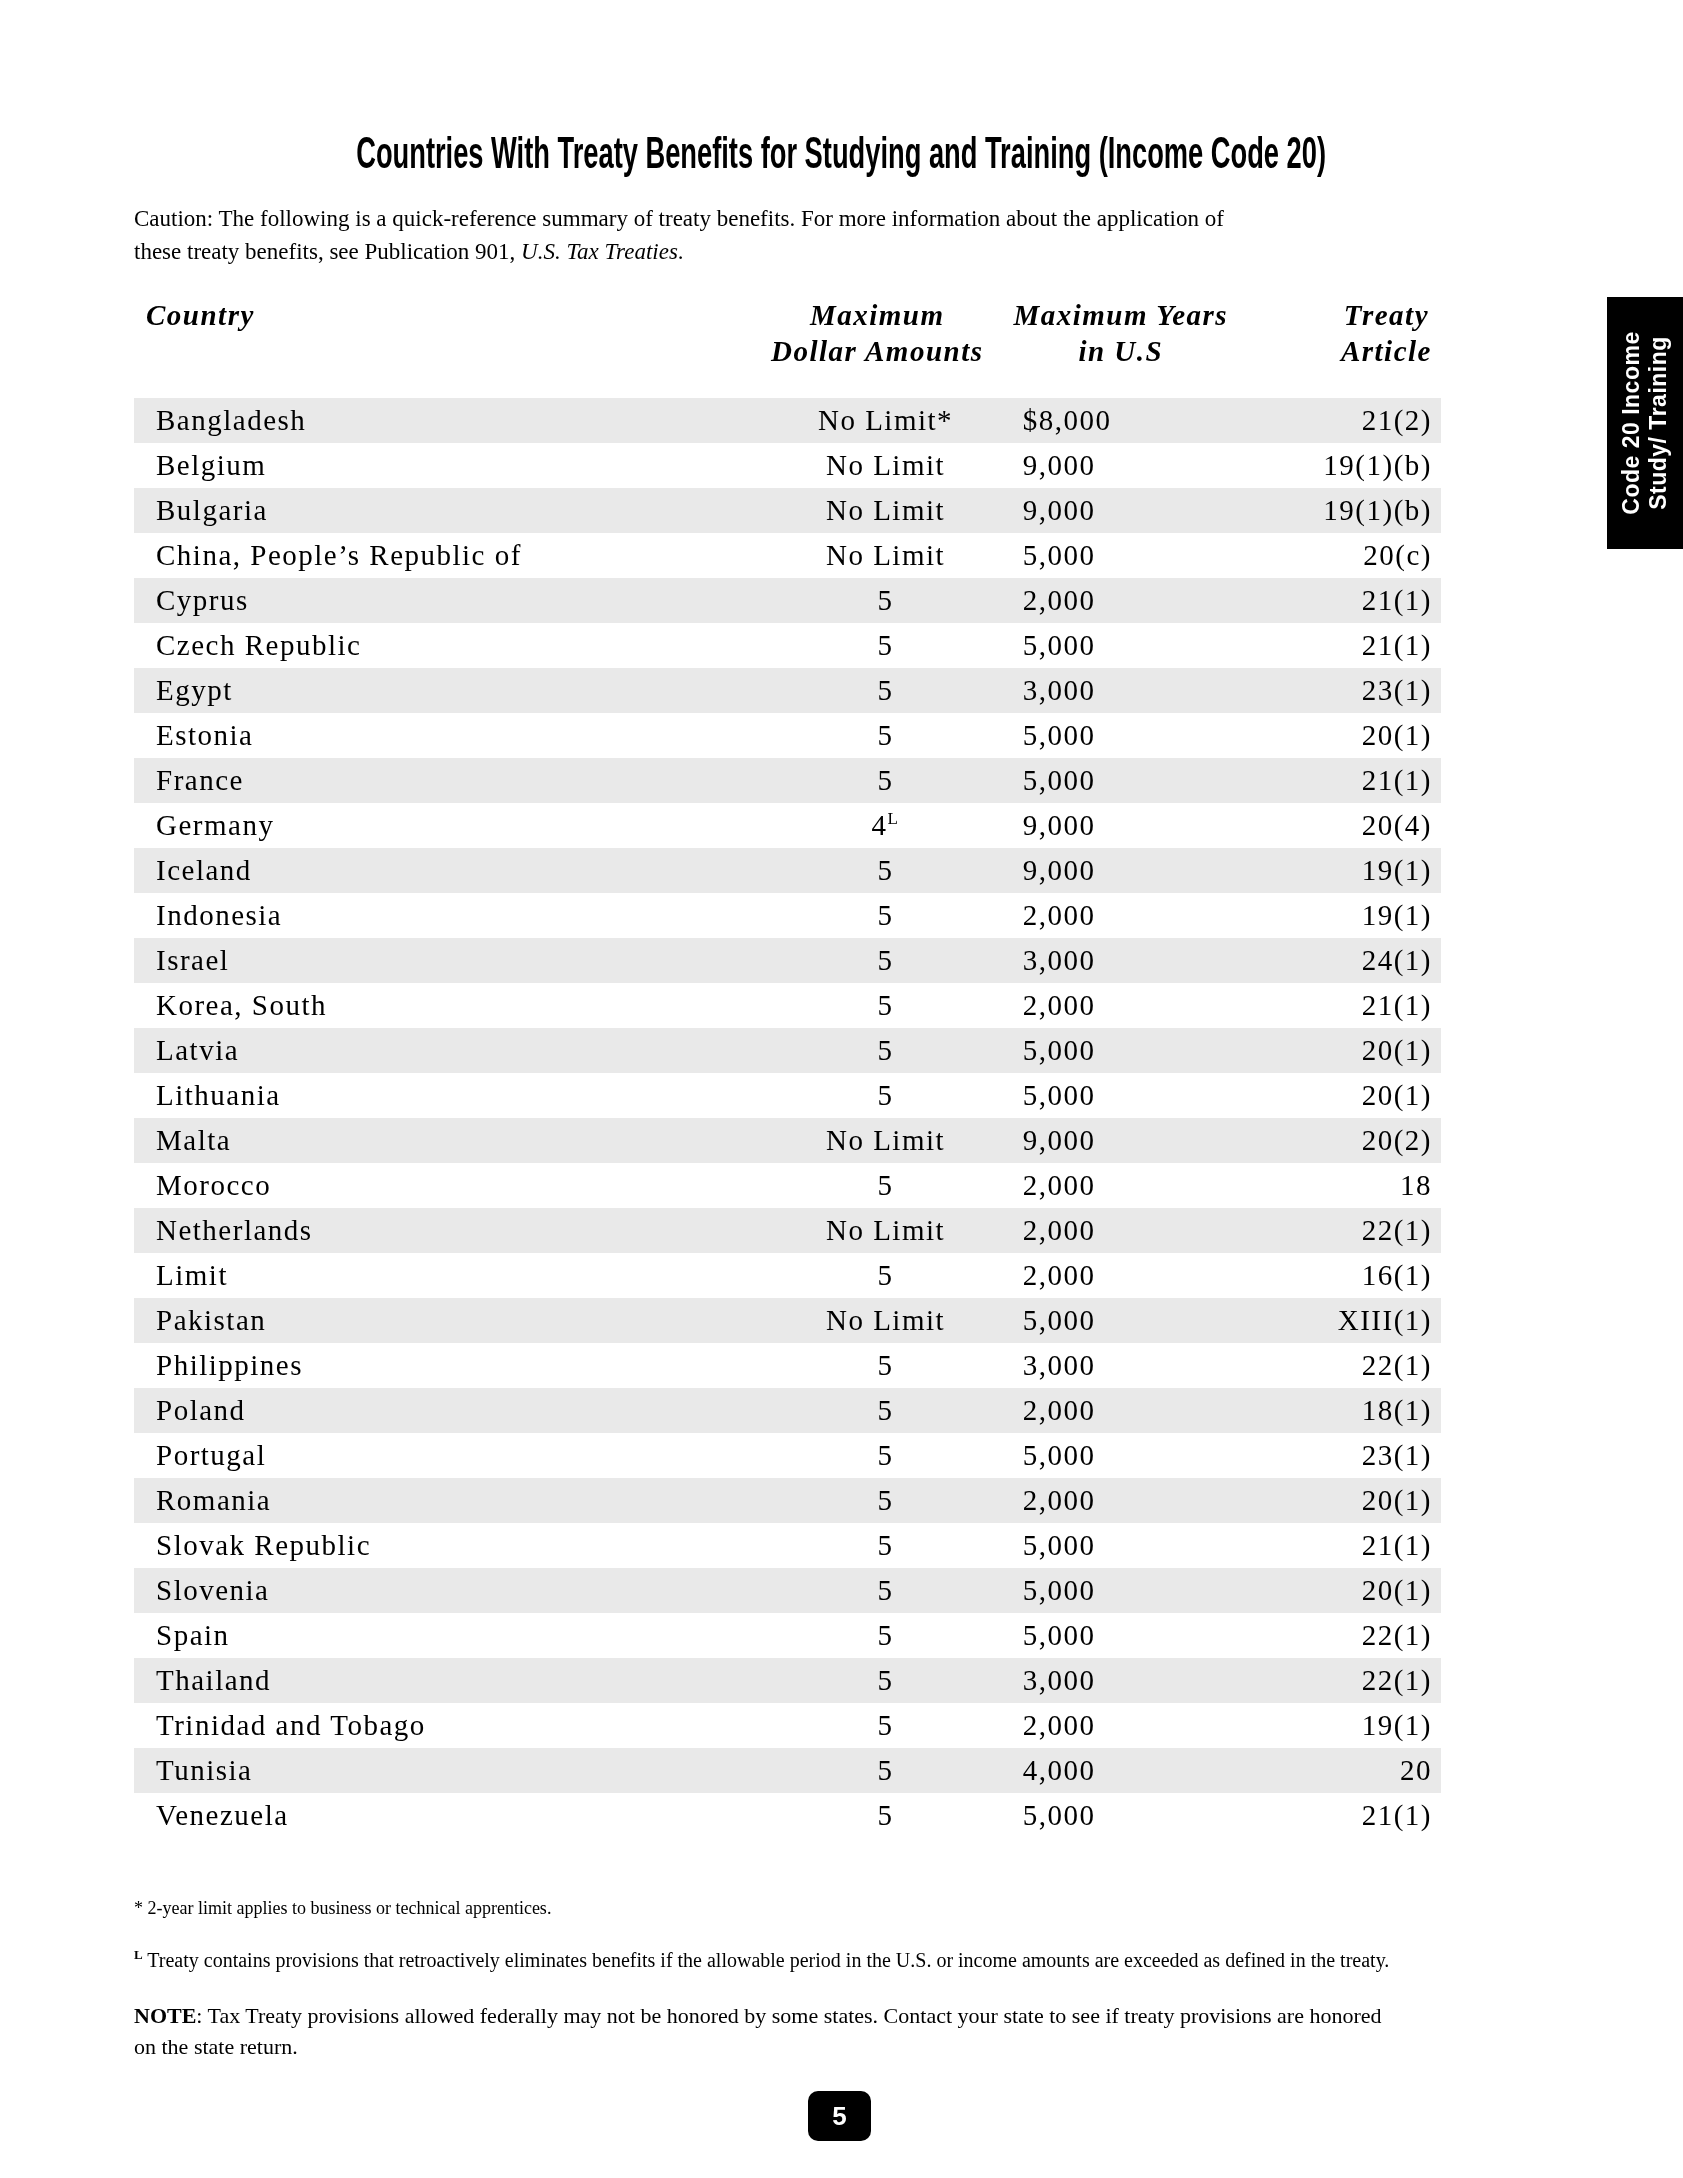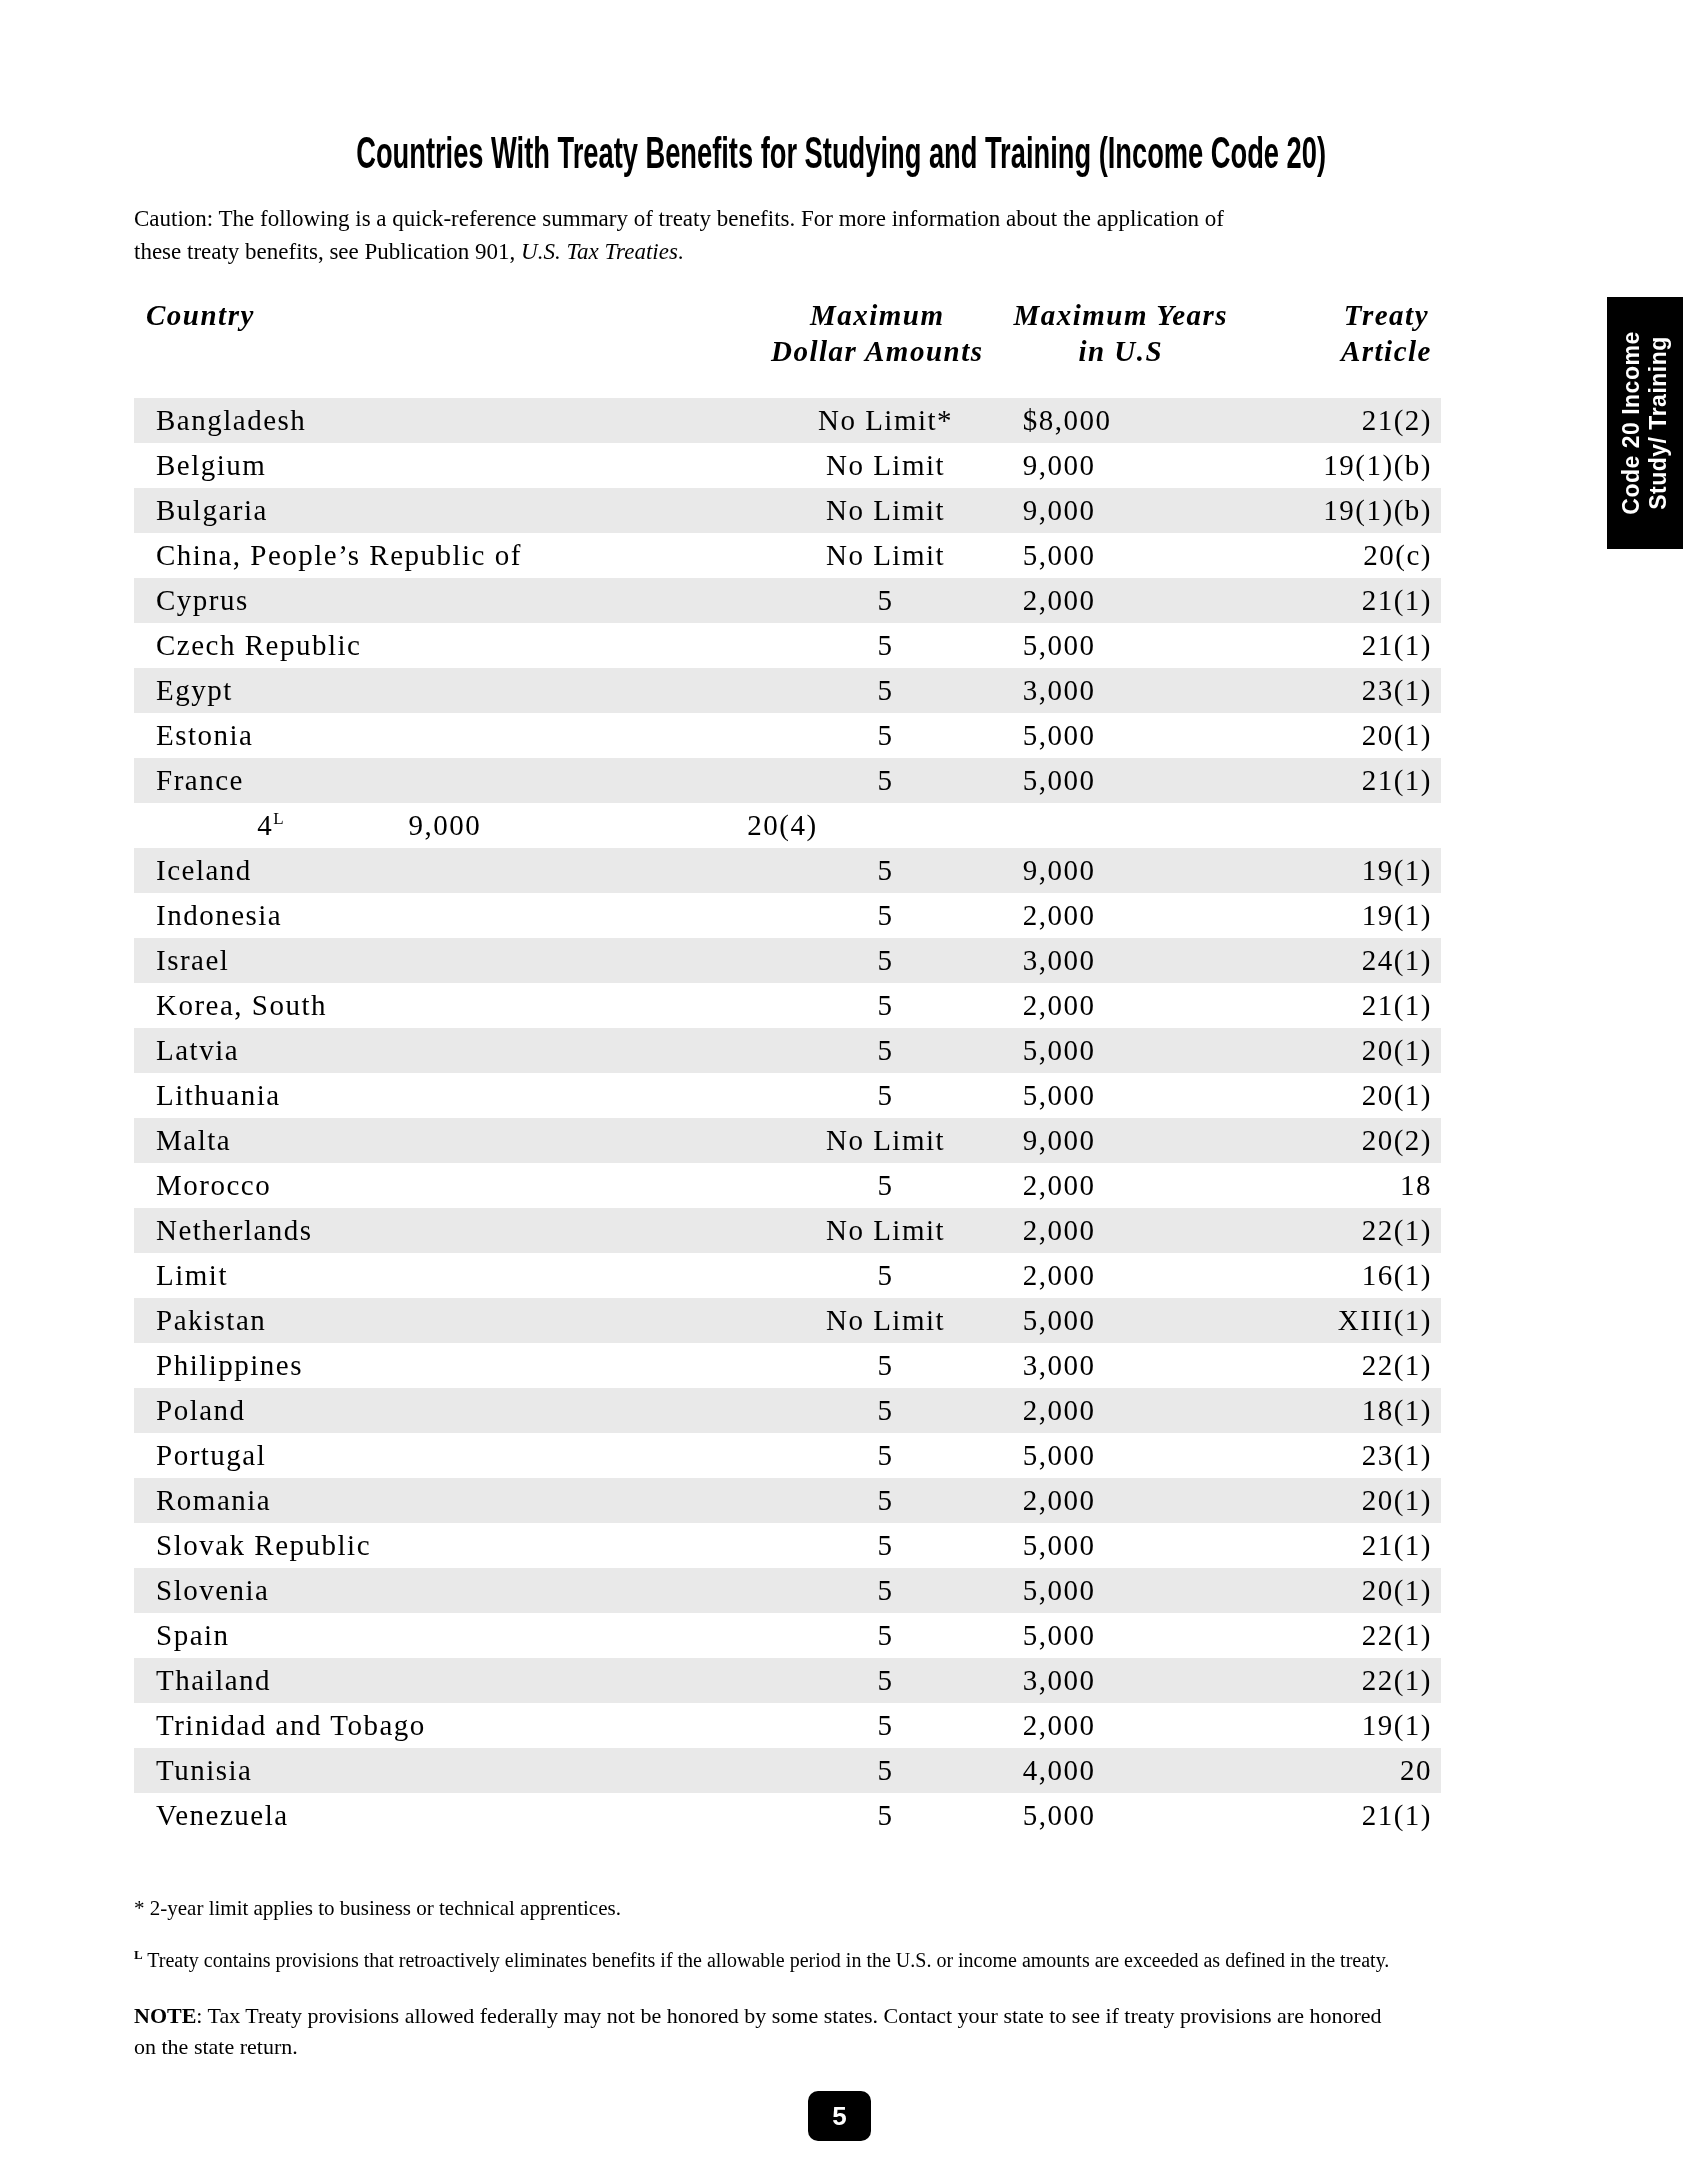--- a/index.html
+++ b/index.html
@@ -118,21 +118,21 @@
     line-height: 27px;
     letter-spacing: 0.5px;
     white-space: nowrap;
   }
 
   
   .fn1 {
     position: absolute;
     left: 134px;
     top: 1893px;
-    font-size: 21px;
+    font-size: 18px;
     line-height: 30px;
     white-space: nowrap;
   }
   .fn2 {
     position: absolute;
     left: 134px;
     top: 1940px;
     font-size: 20px;
     line-height: 30px;
     white-space: nowrap;
@@ -251,20 +251,21 @@
         <div class="tcell c-dollars">5,000</div>
         <div class="tcell c-article">20(1)</div>
       </div>
       <div class="trow shaded">
         <div class="tcell c-country">France</div>
         <div class="tcell c-years">5</div>
         <div class="tcell c-dollars">5,000</div>
         <div class="tcell c-article">21(1)</div>
       </div>
       <div class="trow">
+        <div class="tcell c-country">Germany</div>
         <div class="tcell c-years">4<sup>L</sup></div>
         <div class="tcell c-dollars">9,000</div>
         <div class="tcell c-article">20(4)</div>
       </div>
       <div class="trow shaded">
         <div class="tcell c-country">Iceland</div>
         <div class="tcell c-years">5</div>
         <div class="tcell c-dollars">9,000</div>
         <div class="tcell c-article">19(1)</div>
       </div>

